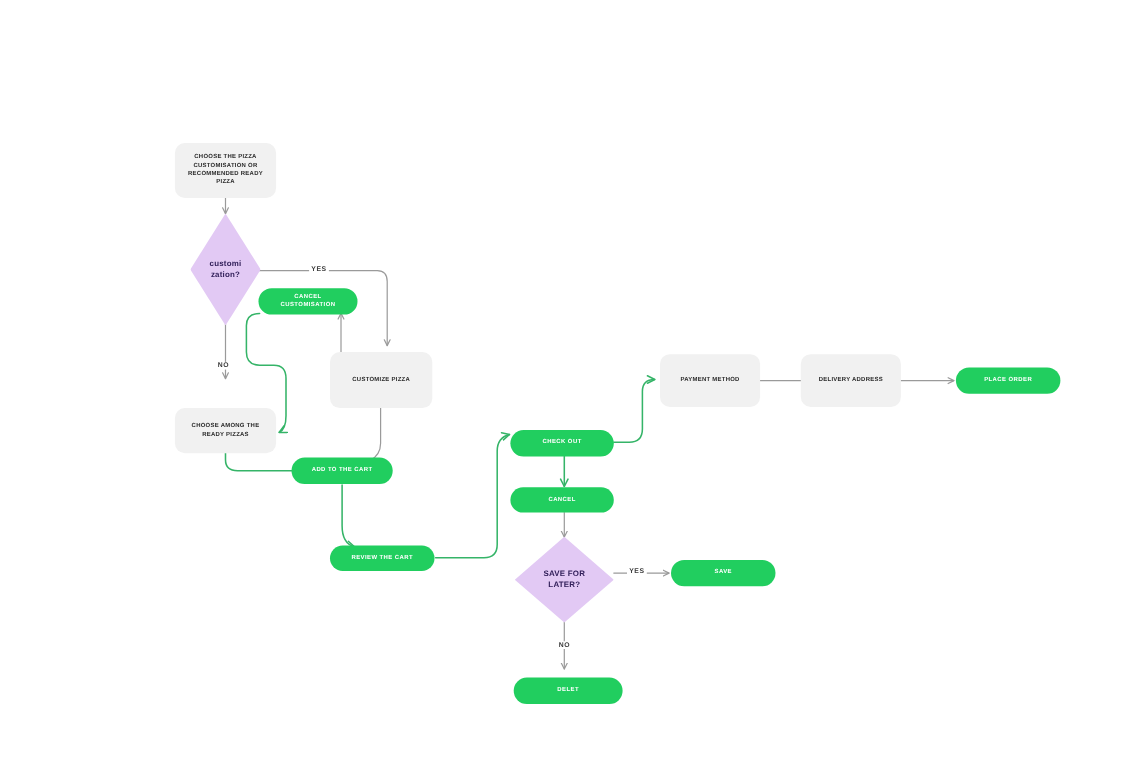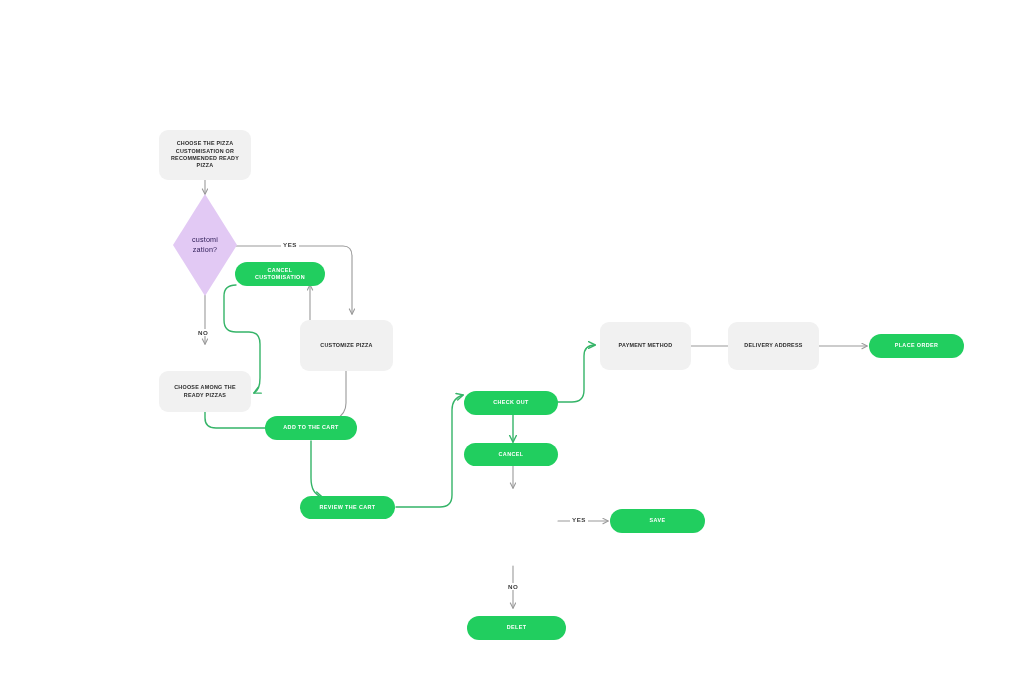--- a/index.html
+++ b/index.html
@@ -52,21 +52,21 @@
     font-size: 5.4px;
     font-weight: bold;
     letter-spacing: 0.4px;
     padding: 2px 8px;
   }
   .node-dec {
     background: transparent;
     color: #32205a;
     font-size: 7.2px;
     letter-spacing: 0.2px;
-    font-weight: normal;
+    font-weight: bold;
   }
   .dia-shape {
     position: absolute;
     left: 0; top: 0;
     width: 100%;
     height: 100%;
     background: #e2c9f4;
     clip-path: polygon(50% 0%, 100% 50%, 50% 100%, 0% 50%);
     z-index: 0;
   }
@@ -145,20 +145,25 @@
 READY PIZZAS</div>
 
   <div class="node node-pill" style="left:265px; top:416px; width:92px; height:24px;">ADD TO THE CART</div>
 
   <div class="node node-pill" style="left:300px; top:496px; width:95px; height:23px;">REVIEW THE CART</div>
 
   <div class="node node-pill" style="left:464px; top:391px; width:94px; height:24px;">CHECK OUT</div>
 
   <div class="node node-pill" style="left:464px; top:443px; width:94px; height:23px;">CANCEL</div>
 
+  <div class="node node-dec" style="left:468px; top:488px; width:90px; height:78px;">
+    <span class="dia-shape"></span>
+    <span class="dec-label">SAVE FOR
+LATER?</span>
+  </div>
 
   <div class="node node-pill" style="left:610px; top:509px; width:95px; height:24px;">SAVE</div>
 
   <div class="node node-pill" style="left:467px; top:616px; width:99px; height:24px;">DELET</div>
 
   <div class="node node-proc" style="left:600px; top:322px; width:91px; height:48px;">PAYMENT METHOD</div>
 
   <div class="node node-proc" style="left:728px; top:322px; width:91px; height:48px;">DELIVERY ADDRESS</div>
 
   <div class="node node-pill" style="left:869px; top:334px; width:95px; height:24px;">PLACE ORDER</div>

